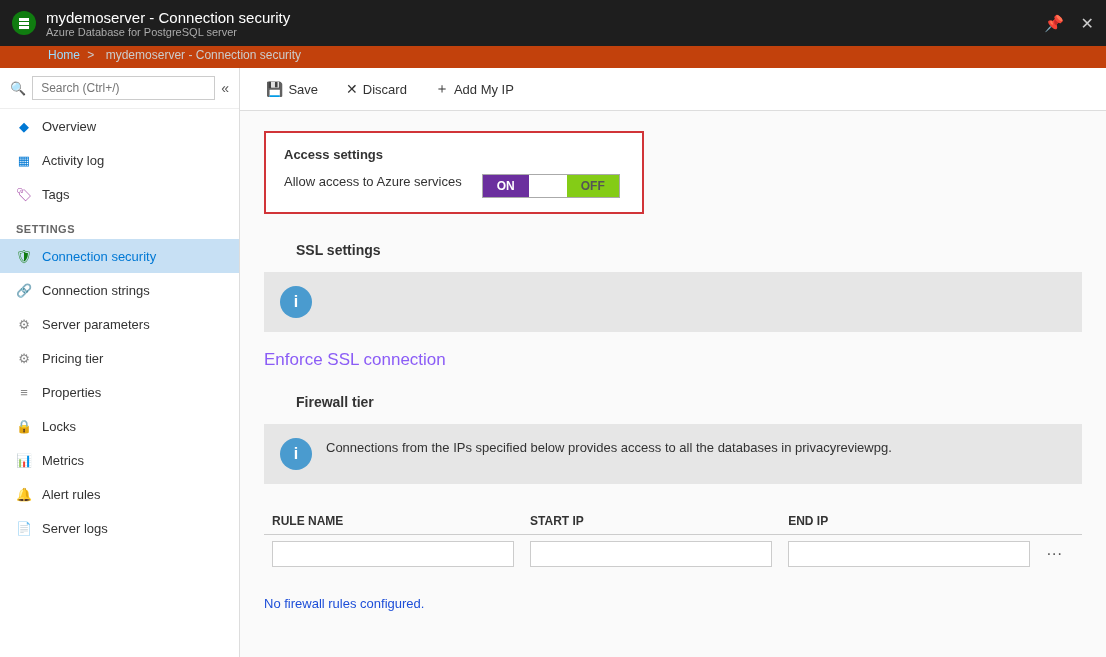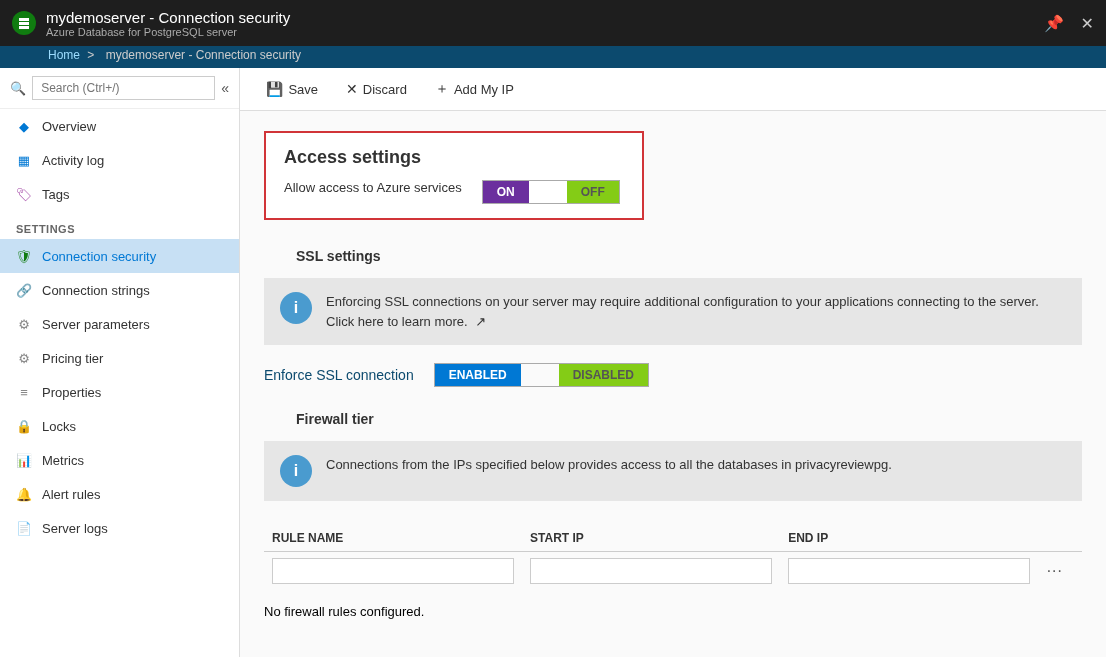--- a/index.html
+++ b/index.html
@@ -25,21 +25,21 @@
     }
     .title-bar-icon svg { width: 14px; height: 14px; }
     .title-bar-text { flex: 1; }
     .title-bar-title { font-size: 15px; font-weight: 400; }
     .title-bar-subtitle { font-size: 11px; color: #aaa; }
     .title-bar-actions { display: flex; gap: 16px; }
     .title-bar-actions span { cursor: pointer; color: #ccc; font-size: 16px; }
 
     
     .breadcrumb {
-      background: #0c4a6e;
+      background: #c2410c;
       padding: 2px 12px 6px 48px;
       font-size: 12px;
       color: #9cdcfe;
       flex-shrink: 0;
     }
     .breadcrumb a { color: #9cdcfe; text-decoration: none; }
     .breadcrumb span { color: #ccc; margin: 0 4px; }
 
     
     .main-layout {
@@ -139,21 +139,21 @@
     
     .access-settings-box {
       border: 2px solid #d13438;
       padding: 14px 18px;
       background: #fff;
       margin-bottom: 24px;
       display: inline-block;
       min-width: 380px;
     }
     .access-settings-title {
-      font-size: 18px;
+      font-size: 13px;
       font-weight: 600;
       color: #333;
       margin-bottom: 12px;
     }
     .access-row {
       display: flex;
       align-items: flex-start;
       gap: 20px;
     }
     .access-label { font-size: 13px; color: #333; }
@@ -211,21 +211,21 @@
     }
     .info-text { font-size: 13px; color: #333; line-height: 1.5; flex: 1; }
 
     
     .ssl-row {
       display: flex;
       align-items: center;
       gap: 20px;
       margin-bottom: 24px;
     }
-    .ssl-label { font-size: 14px; color: #0c4a6e; }
+    .ssl-label { font-size: 17px; color: #8b5cf6; }
 
     
     .fw-table {
       width: 100%;
       border-collapse: collapse;
       margin-top: 24px;
     }
     .fw-table th {
       text-align: left;
       font-size: 12px;
@@ -237,21 +237,21 @@
     .fw-table td {
       padding: 6px 8px;
     }
     .fw-table input[type=text] {
       width: 100%;
       border: 1px solid #ccc;
       padding: 5px 8px;
       font-size: 12px;
       outline: none;
     }
-    .no-rules { color: #000000; font-size: 13px; margin-top: 14px; }
+    .no-rules { color: #1d4ed8; font-size: 13px; margin-top: 23px; }
     .dots-btn {
       background: none;
       border: none;
       cursor: pointer;
       font-size: 16px;
       color: #555;
     }
   </style>
 </head>
 <body>
@@ -372,32 +372,24 @@
           </div>
         </div>
       </div>
 
       
       <div>
         <div class="section-heading">SSL settings</div>
 
         <div class="info-box">
           <div class="info-icon">i</div>
-          <div class="info-text">
-            <span>Enforcing SSL connections on your server may require additional configuration to your applications connecting to the server. Click here to learn more.</span>
-            <span style="margin-left:4px;">↗</span>
-          </div>
         </div>
 
         <div class="ssl-row">
           <span class="ssl-label">Enforce SSL connection</span>
-          <div class="toggle-group">
-            <button class="toggle-btn active-enabled">ENABLED</button>
-            <button class="toggle-btn">DISABLED</button>
-          </div>
         </div>
       </div>
 
       
       <div>
         <div class="section-heading">Firewall tier</div>
 
         <div class="info-box">
           <div class="info-icon">i</div>
           <div class="info-text">Connections from the IPs specified below provides access to all the databases in privacyreviewpg.</div>

